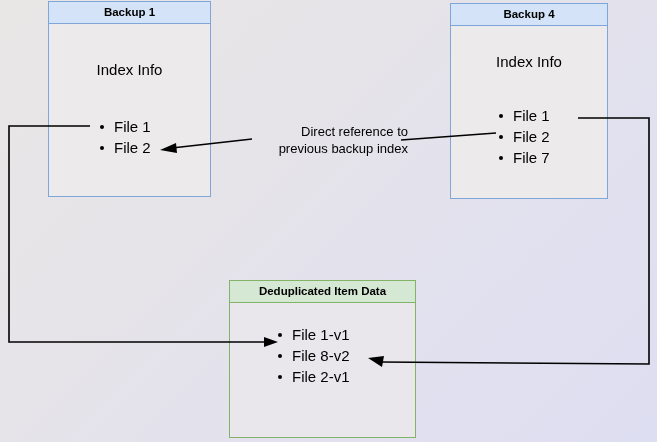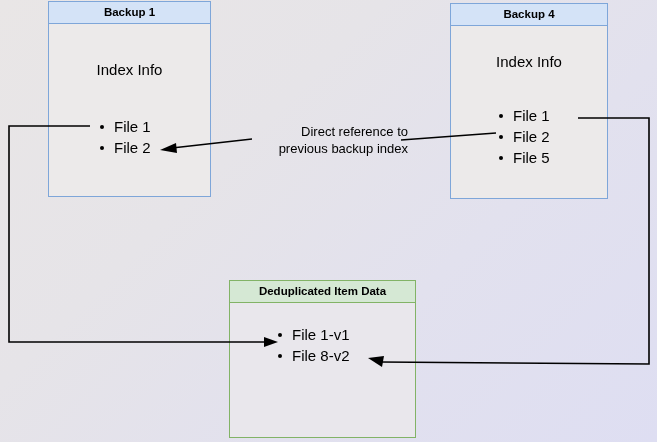--- a/index.html
+++ b/index.html
@@ -119,29 +119,30 @@
       <li>File 2</li>
     </ul>
   </div>
 
   <div class="box" style="left:450px; top:3px; width:158px; height:196px;">
     <div class="box-header">Backup 4</div>
     <div class="box-title" style="top:49px;">Index Info</div>
     <ul class="bullet-list" style="left:45px; top:101px;">
       <li>File 1</li>
       <li>File 2</li>
-      <li>File 5</li>
+      <li>File 7</li>
     </ul>
   </div>
 
   <div class="box box-green" style="left:229px; top:280px; width:187px; height:158px;">
     <div class="box-header box-header-green">Deduplicated Item Data</div>
     <ul class="bullet-list" style="left:45px; top:43px;">
       <li>File 1-v1</li>
       <li>File 8-v2</li>
+      <li>File 2-v1</li>
     </ul>
   </div>
 
   <div class="center-label" style="left:248px; top:123px; width:160px;">Direct reference to
 previous backup index</div>
 
   <svg class="edges" viewBox="0 0 657 442">
 
     <path d="M 90 126 L 9 126 L 9 342 L 268 342"></path>
     <polygon points="278,342 264,337 264,347"></polygon>

